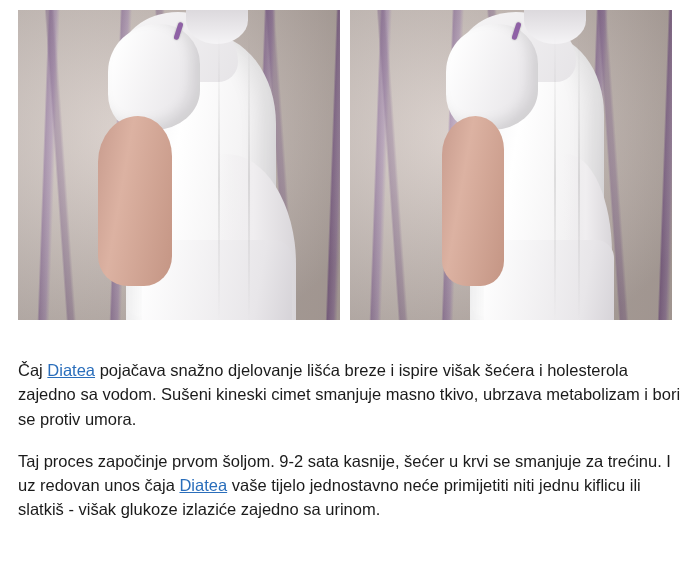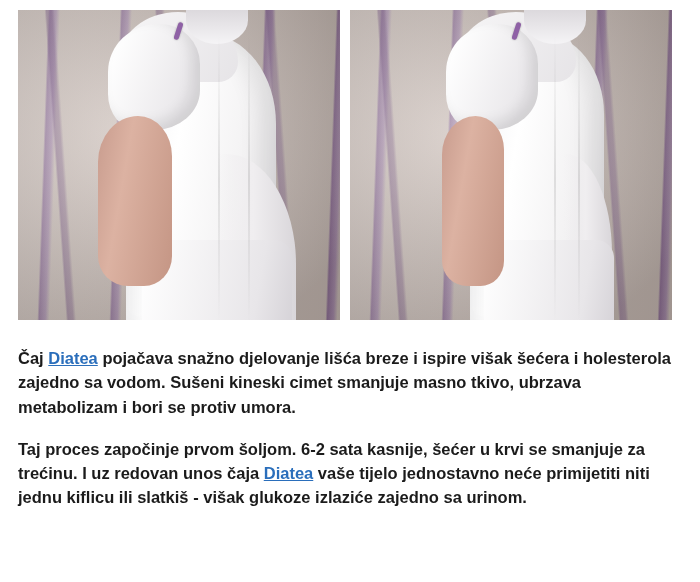--- a/index.html
+++ b/index.html
@@ -178,25 +178,24 @@
     width: 2px;
     height: 290px;
     background: linear-gradient(180deg, rgba(0,0,0,0.0), rgba(0,0,0,0.10), rgba(0,0,0,0.0));
   }
 
   .text-block {
     padding: 26px 18px 0 18px;
     box-sizing: border-box;
   }
   p {
-    margin: 0 0 18px 0;
+    margin: 12px 0 18px 0;
     font-size: 16.5px;
     line-height: 1.47;
     color: #1b1b1b;
-    font-weight: bold;
   }
   a.link {
     color: #2a6ebb;
     text-decoration: underline;
     cursor: pointer;
   }
 </style>
 </head>
 <body>
 
@@ -238,16 +237,16 @@
         <div class="fold" style="left:118px;"></div>
         <div class="fold" style="left:142px;"></div>
       </div>
     </div>
 
   </div>
 
   <div class="text-block">
     <p><span>Čaj </span><a class="link" href="#">Diatea</a><span> pojačava snažno djelovanje lišća breze i ispire višak šećera i holesterola zajedno sa vodom. Sušeni kineski cimet smanjuje masno tkivo, ubrzava metabolizam i bori se protiv umora.</span></p>
 
-    <p><span>Taj proces započinje prvom šoljom. 6-2 sata kasnije, šećer u krvi se smanjuje za trećinu. I uz redovan unos čaja </span><a class="link" href="#">Diatea</a><span> vaše tijelo jednostavno neće primijetiti niti jednu kiflicu ili slatkiš - višak glukoze izlaziće zajedno sa urinom.</span></p>
+    <p><span>Taj proces započinje prvom šoljom. 9-2 sata kasnije, šećer u krvi se smanjuje za trećinu. I uz redovan unos čaja </span><a class="link" href="#">Diatea</a><span> vaše tijelo jednostavno neće primijetiti niti jednu kiflicu ili slatkiš - višak glukoze izlaziće zajedno sa urinom.</span></p>
   </div>
 
 </div>
 
 </body></html>

